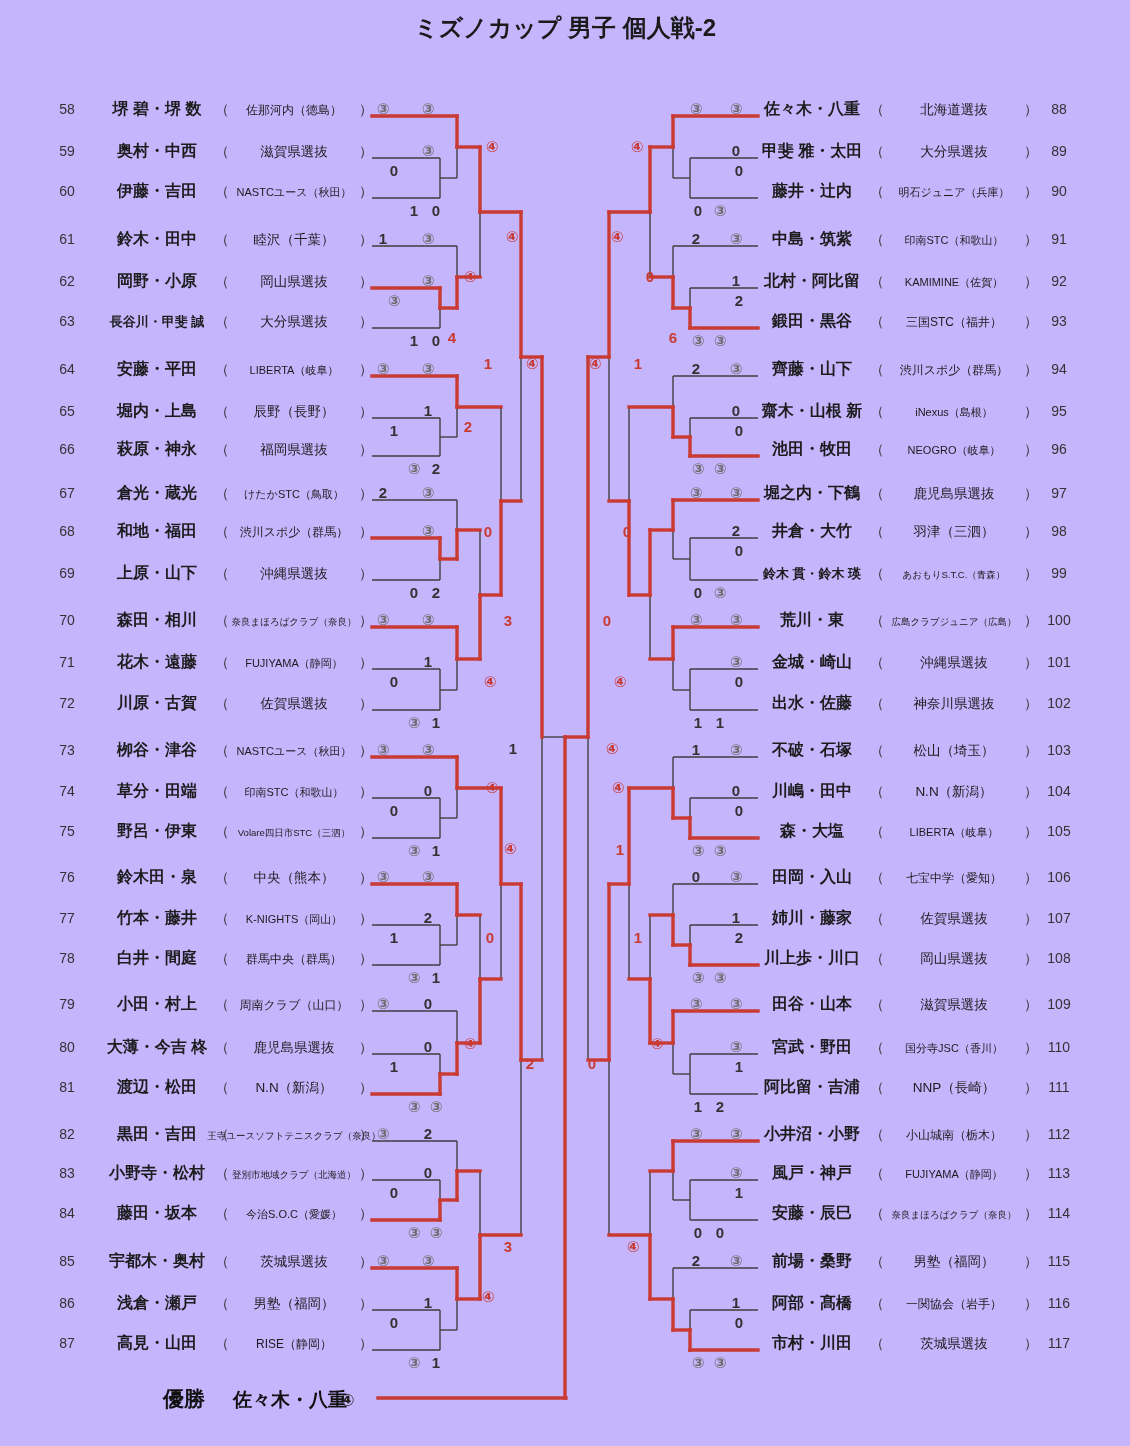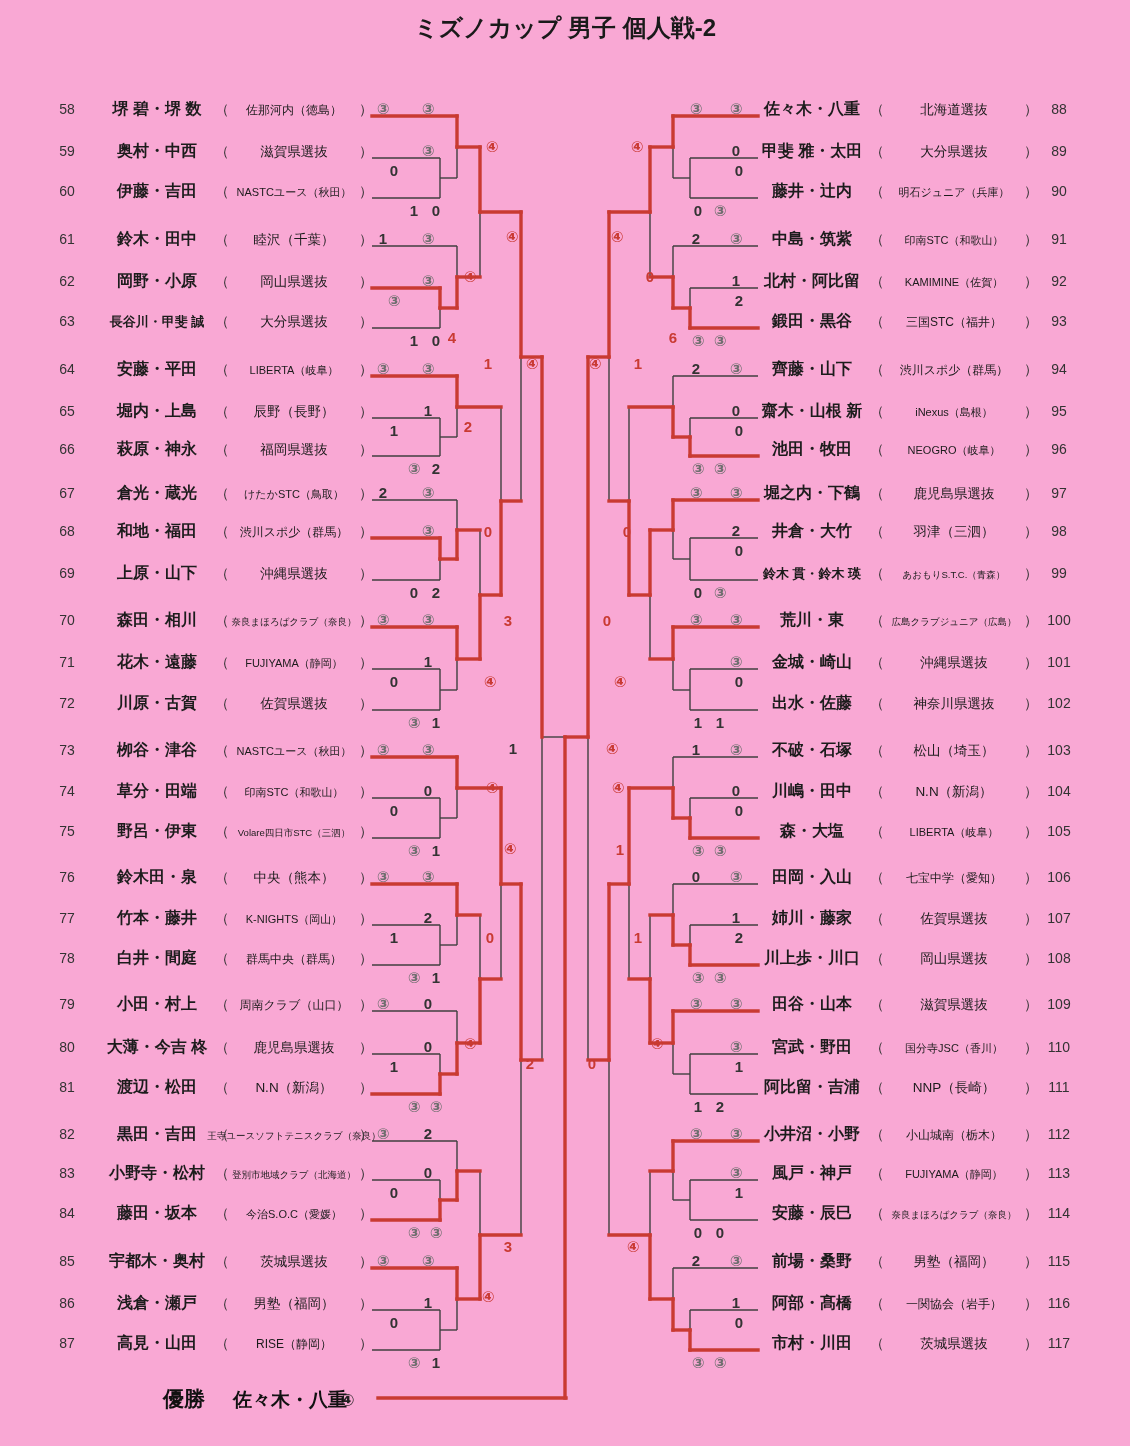--- a/index.html
+++ b/index.html
@@ -1,17 +1,17 @@
 <!DOCTYPE html>
 <html><head>
 <meta charset="utf-8">
 <style>
   html,body{margin:0;padding:0;background:#ffffff;}
   body{font-family:"Liberation Sans","DejaVu Sans",sans-serif;}
-  #stage{position:relative;width:1130px;height:1446px;background:#f9a8d4;overflow:hidden;}
+  #stage{position:relative;width:1130px;height:1446px;background:#c4b5fd;overflow:hidden;}
   svg text{user-select:none;}
   .bl{stroke:#3f3f3f;stroke-width:1.4;fill:none;}
   .rl{stroke:#c93a32;stroke-width:3.4;fill:none;stroke-linecap:square;}
 </style>
 </head>
 <body>
 
 <div id="stage">
   <svg id="bracket" width="1130" height="1446" viewBox="0 0 1130 1446" xmlns="http://www.w3.org/2000/svg">
     <text x="565" y="36" text-anchor="middle" font-size="24" font-weight="bold" fill="#1a1a1a">ミズノカップ 男子 個人戦-2</text>

